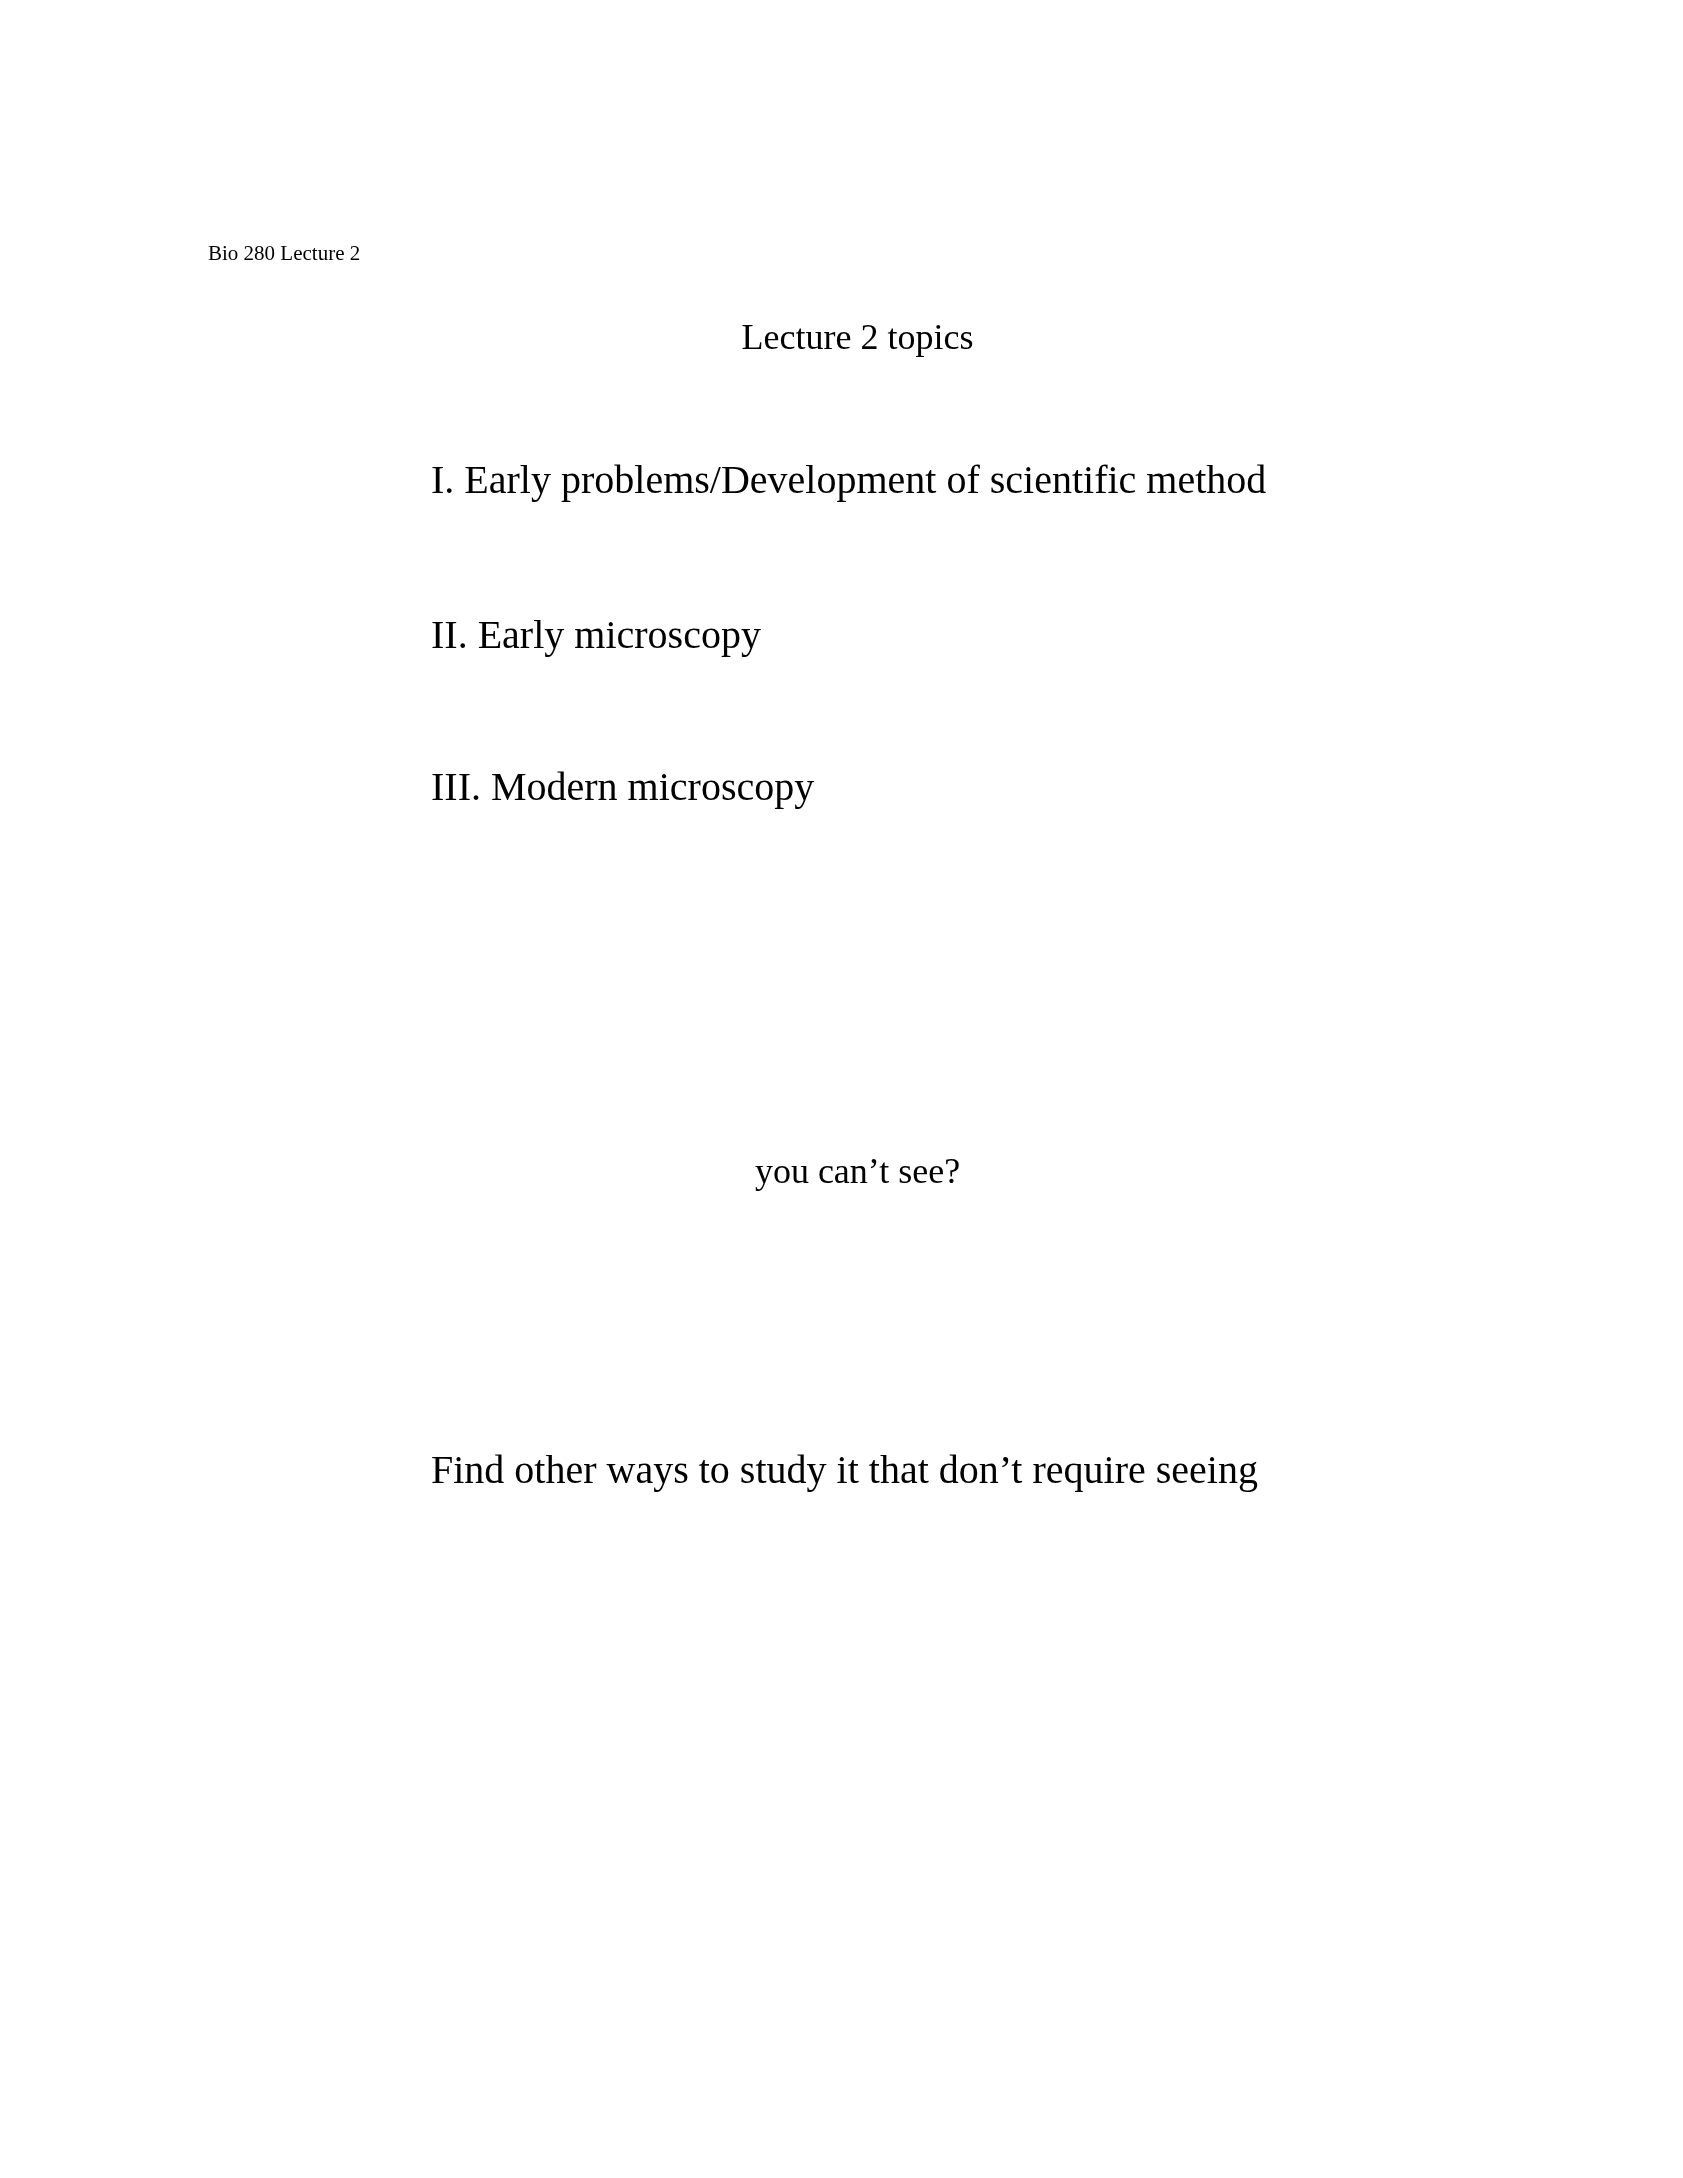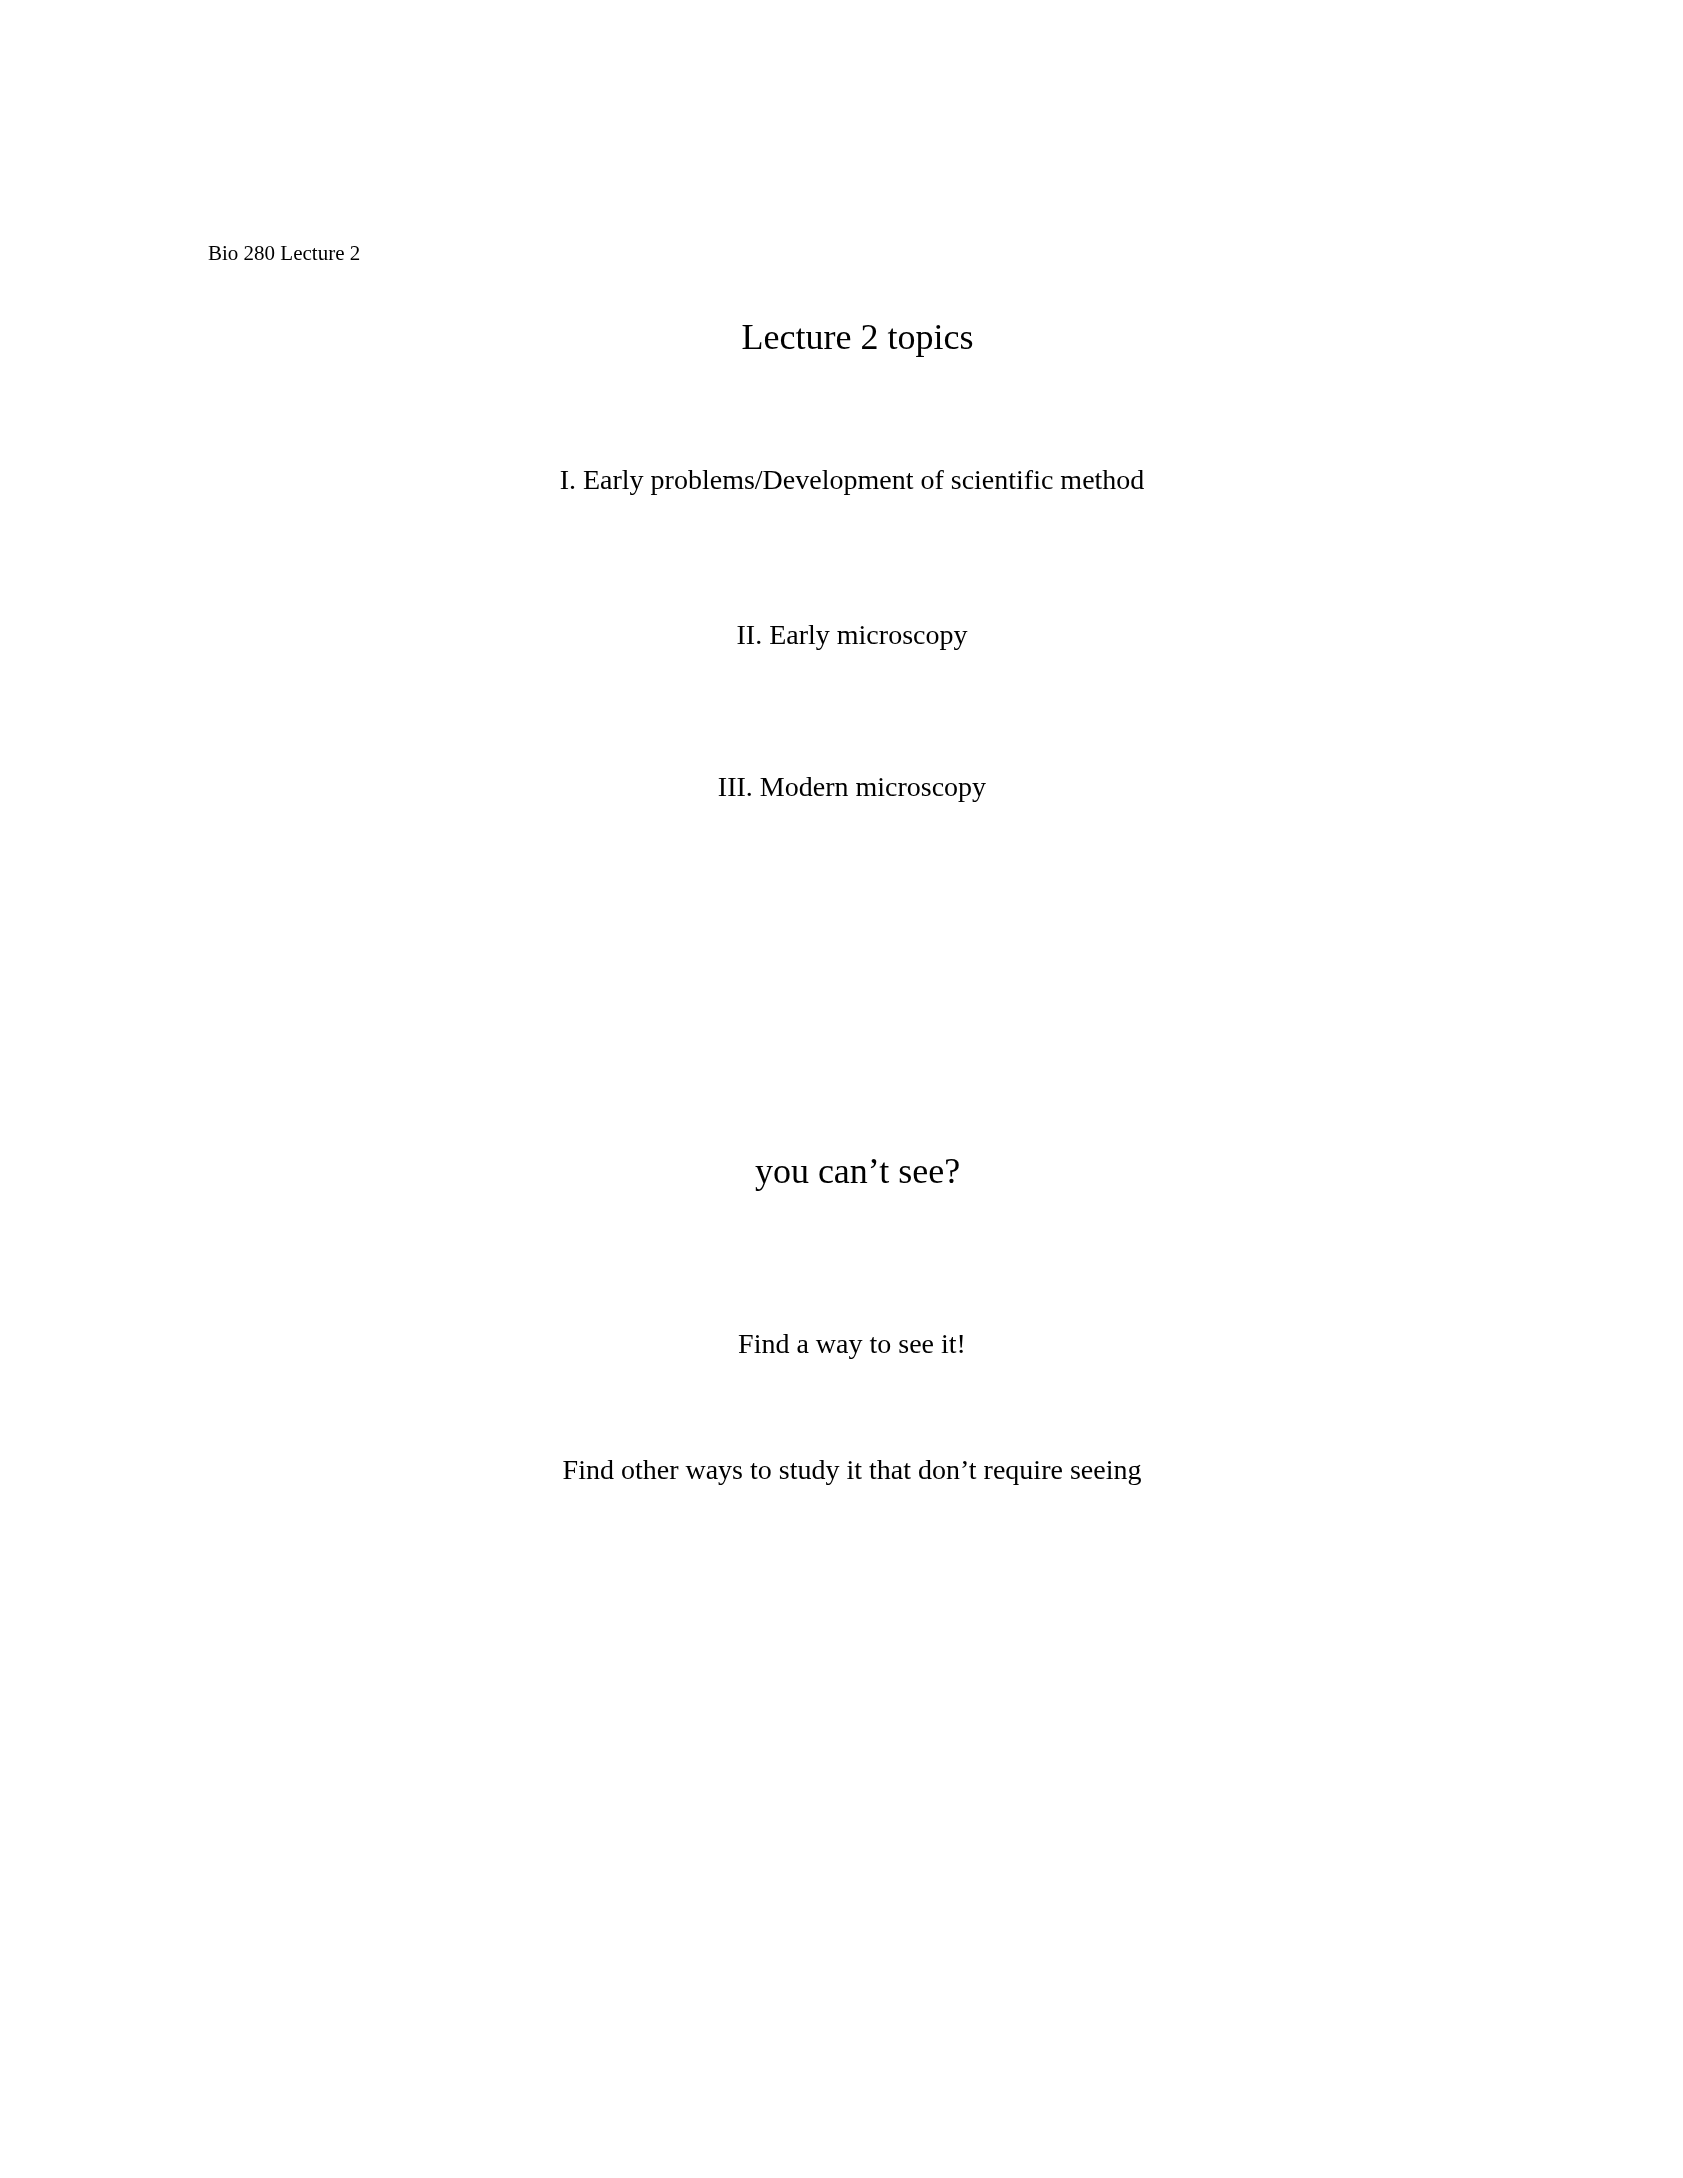--- a/index.html
+++ b/index.html
@@ -30,25 +30,24 @@
     text-align: center;
     font-size: 36px;
     line-height: 65px;
   }
   .slide1-title { top: 305px; }
   .slide2-title { top: 1139px; }
   .topic-item {
     position: absolute;
     left: 431px;
     width: 802px;
-    font-size: 28px;
+    font-size: 40px;
     line-height: 54px;
     padding-left: 40px;
     text-indent: -40px;
-    text-align: center;
   }
   .topic-1 { top: 453px; }
   .topic-2 { top: 608px; }
   .topic-3 { top: 760px; }
   .intro-item-1 { top: 1317px; }
   .intro-item-2 { top: 1443px; }
 </style>
 </head>
 <body>
 
@@ -61,18 +60,17 @@
   <div class="topic-item topic-1">I. Early problems/Development of scientific method</div>
 
   <div class="topic-item topic-2">II. Early microscopy</div>
 
   <div class="topic-item topic-3">III. Modern microscopy</div>
 
   <div class="slide-title slide2-title">
     <div>you can’t see?</div>
   </div>
 
-  <div class="topic-item intro-item-1">Find a way to see it!</div>
 
   <div class="topic-item intro-item-2">Find other ways to study it that don’t require seeing</div>
 
 </div>
 
 
 </body></html>

